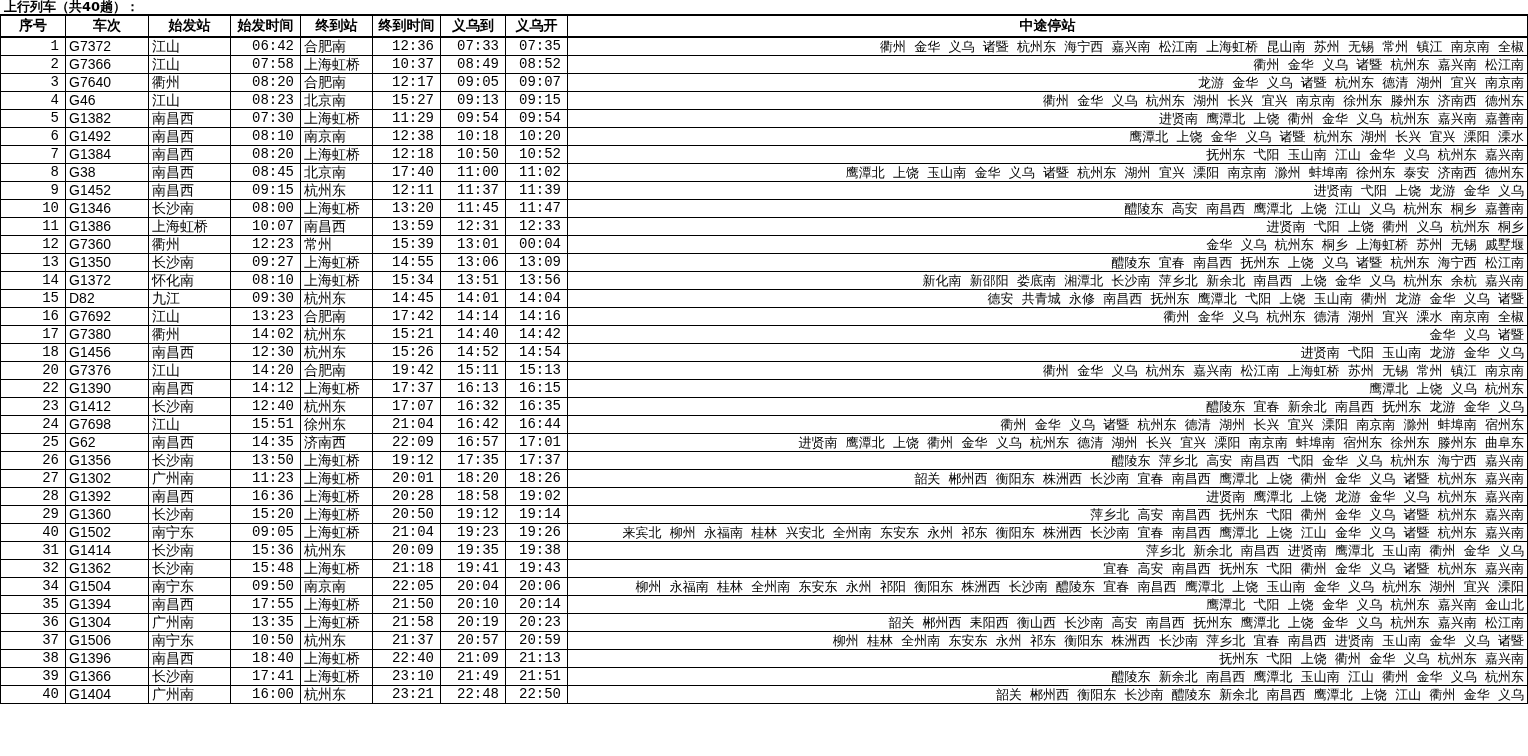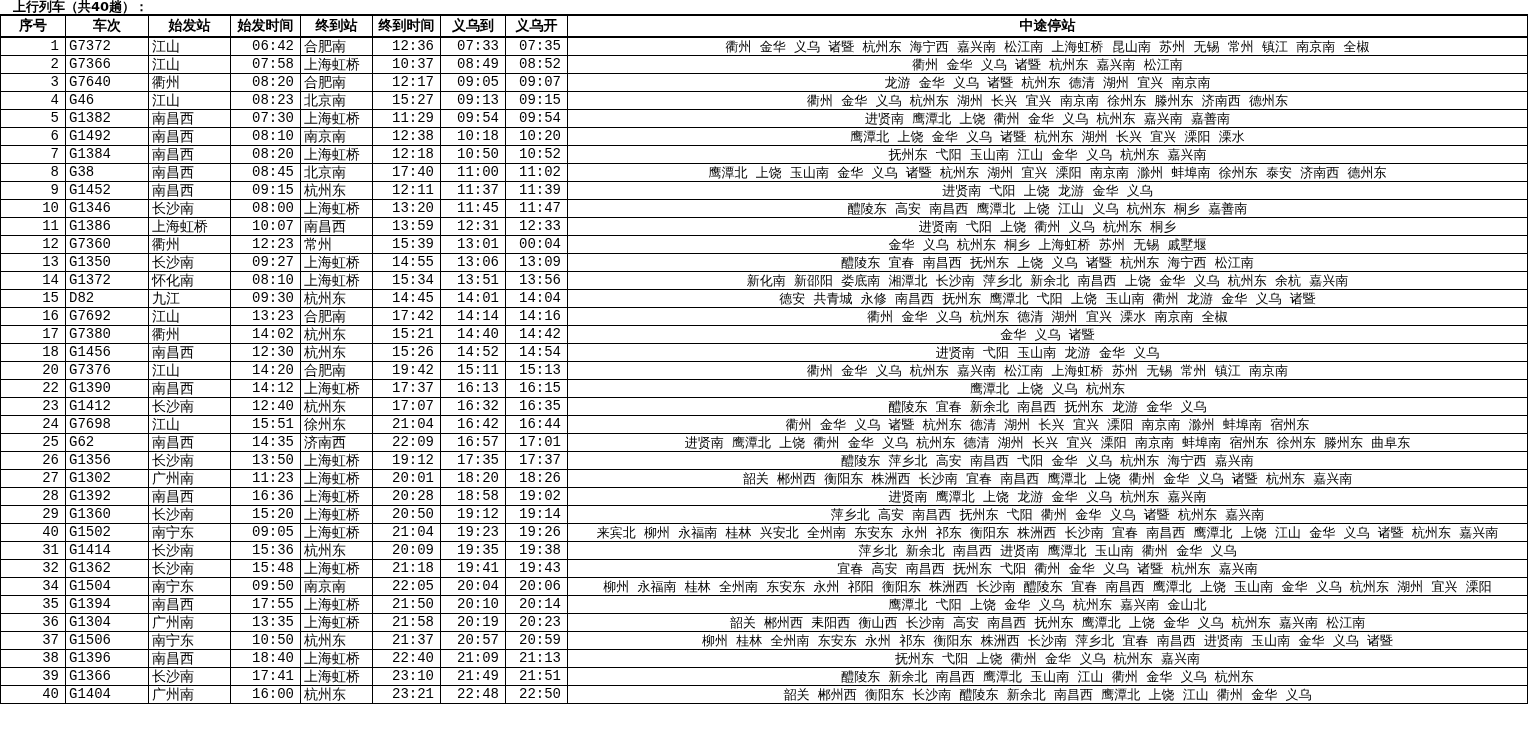--- a/index.html
+++ b/index.html
@@ -1,25 +1,25 @@
 <!DOCTYPE html>
 <html><head>
 <meta charset="utf-8">
 <style>
   html,body{margin:0;padding:0;background:#ffffff;color:#000000;}
   body{width:1528px;height:756px;font-family:"DejaVu Sans",sans-serif;font-size:14px;overflow:hidden;}
-  .title{font-weight:bold;font-size:13px;line-height:14px;height:14px;padding-left:13px;white-space:pre;}
+  .title{font-weight:bold;font-size:13px;line-height:14px;height:14px;padding-left:4px;white-space:pre;}
   table{border-collapse:collapse;table-layout:fixed;width:1528px;}
   th,td{border:1px solid #000;padding:0 3px;overflow:hidden;white-space:pre;box-sizing:border-box;}
   thead th{border-top:2px solid #000;border-bottom:2px solid #000;font-size:14px;font-weight:bold;height:22px;text-align:center;margin-top:22px;}
   tbody td{height:18px;font-size:14px;line-height:17px;}
   .num{text-align:right;font-family:"Liberation Mono","DejaVu Sans Mono",monospace;padding-right:6px;}
-  .trn{text-align:left;font-family:Liberation Mono, monospace;}
+  .trn{text-align:left;font-family:Liberation Sans, sans-serif;}
   .sta{text-align:left;}
-  .stops{text-align:center;font-size:13px;}
+  .stops{text-align:right;font-size:13px;}
 </style>
 </head>
 <body>
 
 <div class="title">上行列车（共40趟）：</div>
 
 <table>
   <colgroup>
     <col style="width:65px">
       <col style="width:83px">

